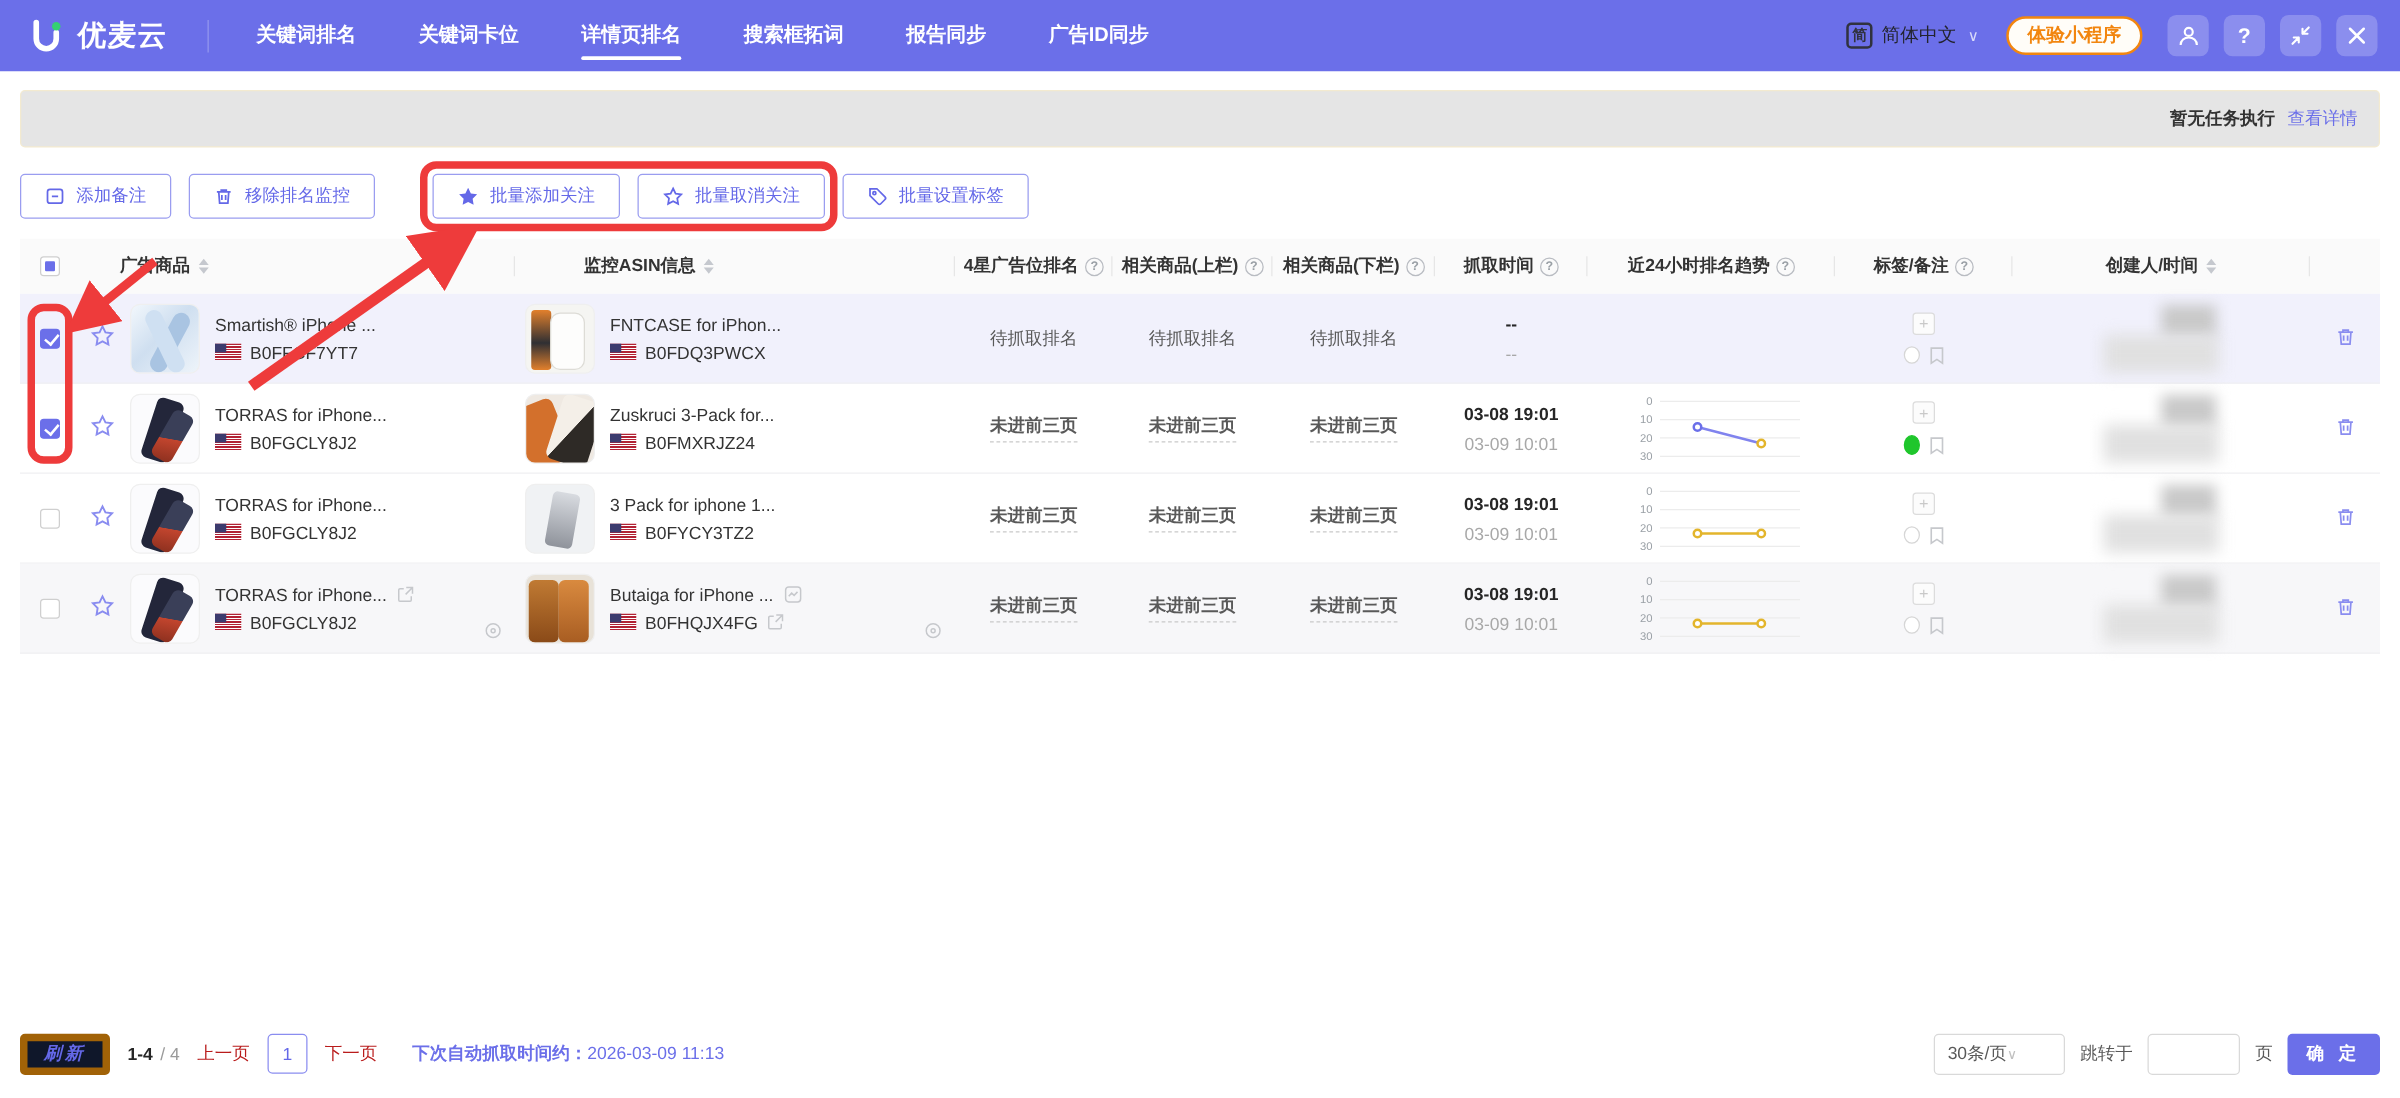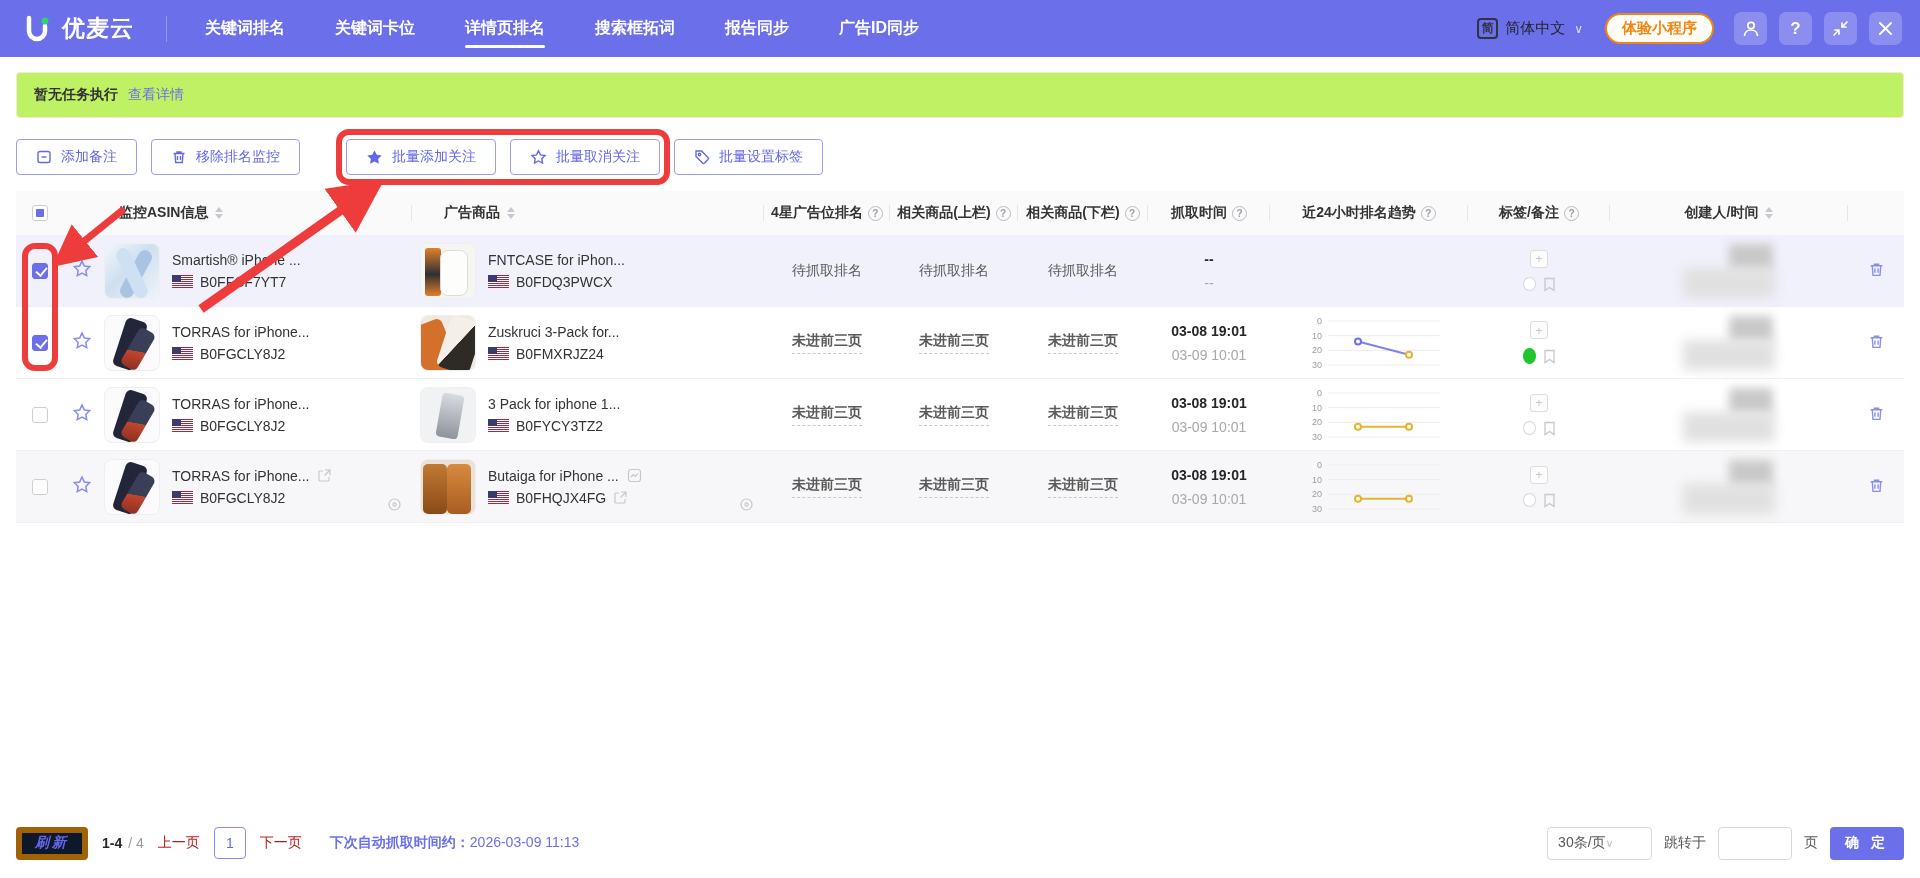--- a/index.html
+++ b/index.html
@@ -20,21 +20,21 @@
   .hdr-right { margin-left:auto; display:flex; align-items:center; gap:12px; }
   .lang { display:flex; align-items:center; gap:7px; cursor:pointer; }
   .lang-badge { width:21px; height:21px; border:2px solid #30323f; border-radius:4px; color:#30323f; font-size:12px; font-weight:bold; display:flex; align-items:center; justify-content:center; }
   .lang-label { color:#23242e; font-size:15px; font-weight:normal; }
   .lang-caret { color:rgba(255,255,255,.75); font-size:12px; margin-left:2px; }
   .mini-pill { background:#fffdf8; border:2px solid #f2860f; color:#f2860f; font-size:15px; font-weight:bold; padding:4px 15px; border-radius:17px; cursor:pointer; margin:0 8px 0 10px; }
   .hbtn { width:33px; height:33px; border-radius:7px; background:rgba(255,255,255,.22); display:flex; align-items:center; justify-content:center; color:#fff; cursor:pointer; }
   .hbtn svg { display:block; }
 
   
-  .alert-bar { margin:15px 16px 0; height:46px; background:#bef264; border:1px solid #f3ead0; border-radius:4px; display:flex; align-items:center; padding:0 17px; gap:10px; flex-shrink:0; }
+  .alert-bar { margin:15px 16px 0; height:46px; background:#e5e5e5; border:1px solid #f3ead0; border-radius:4px; display:flex; align-items:center; padding:0 17px; gap:10px; flex-shrink:0;justify-content:flex-end; }
   .alert-text { font-size:14px; font-weight:bold; color:#333; }
   .alert-link { font-size:14px; color:#6b6fe9; cursor:pointer; }
 
   
   .toolbar { margin:21px 16px 0; display:flex; gap:14px; flex-shrink:0; }
   .tbtn { height:36px; background:#fff; border:1px solid #9a9df0; border-radius:4px; color:#6468e8; font-size:14px; display:flex; align-items:center; gap:9px; padding:0 19px; cursor:pointer; }
   .tbtn:nth-child(3){ margin-left:32px; }
   .tbtn svg { display:block; }
 
   
@@ -237,30 +237,30 @@
         </span>
      <span>批量设置标签</span>
    </button>
     </div>
 
   <div class="table">
     <div class="thead tr-grid" id="thead">
         <div class="th " style="">
           <span class="cb ind"></span>
         </div>
-        <div class="th left" style="padding-left:55px;">
-          <span>监控ASIN信息</span>
+        <div class="th left" style="padding-left:32px;">
+          <span>广告商品</span>
           <span class="sort-ic">
             <i class="up"></i>
             <i class="dn"></i>
           </span>
           <span class="sep"></span>
         </div>
-        <div class="th left" style="padding-left:32px;">
-          <span>广告商品</span>
+        <div class="th left" style="padding-left:55px;">
+          <span>监控ASIN信息</span>
           <span class="sort-ic">
             <i class="up"></i>
             <i class="dn"></i>
           </span>
           <span class="sep"></span>
         </div>
         <div class="th " style="">
           <span>4星广告位排名</span>
           <span class="help-ic">?</span>
           <span class="sep"></span>

